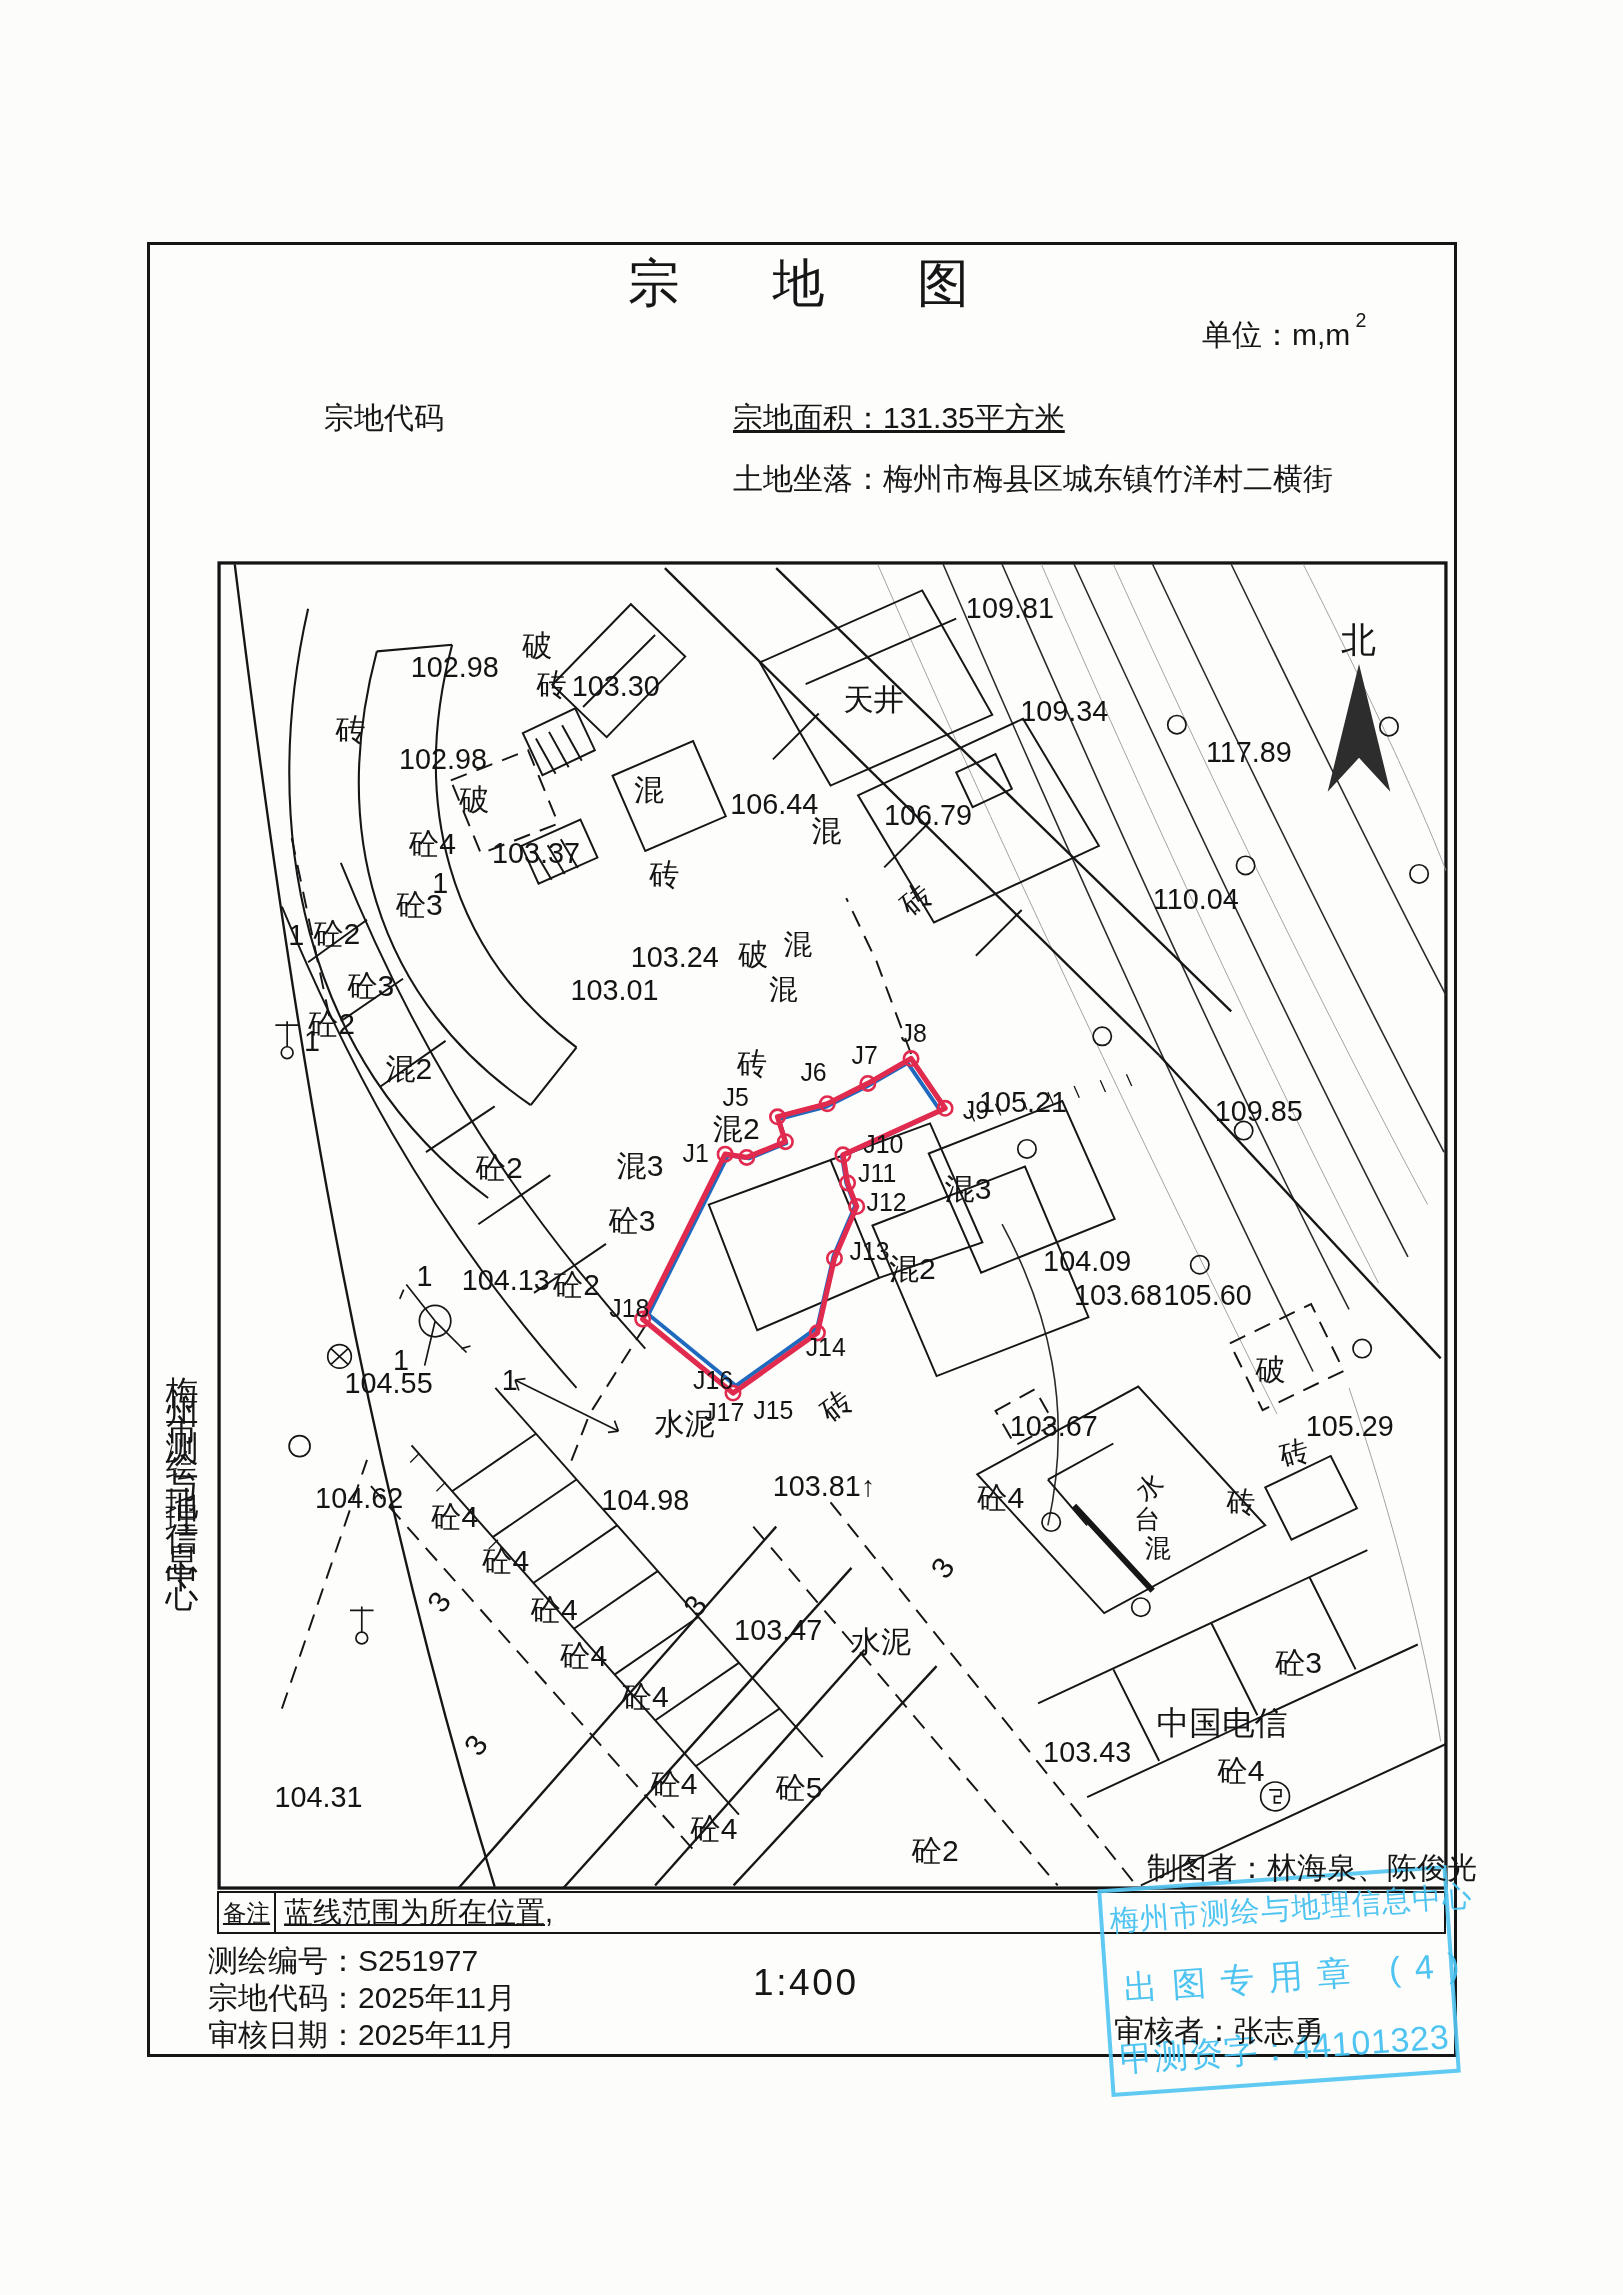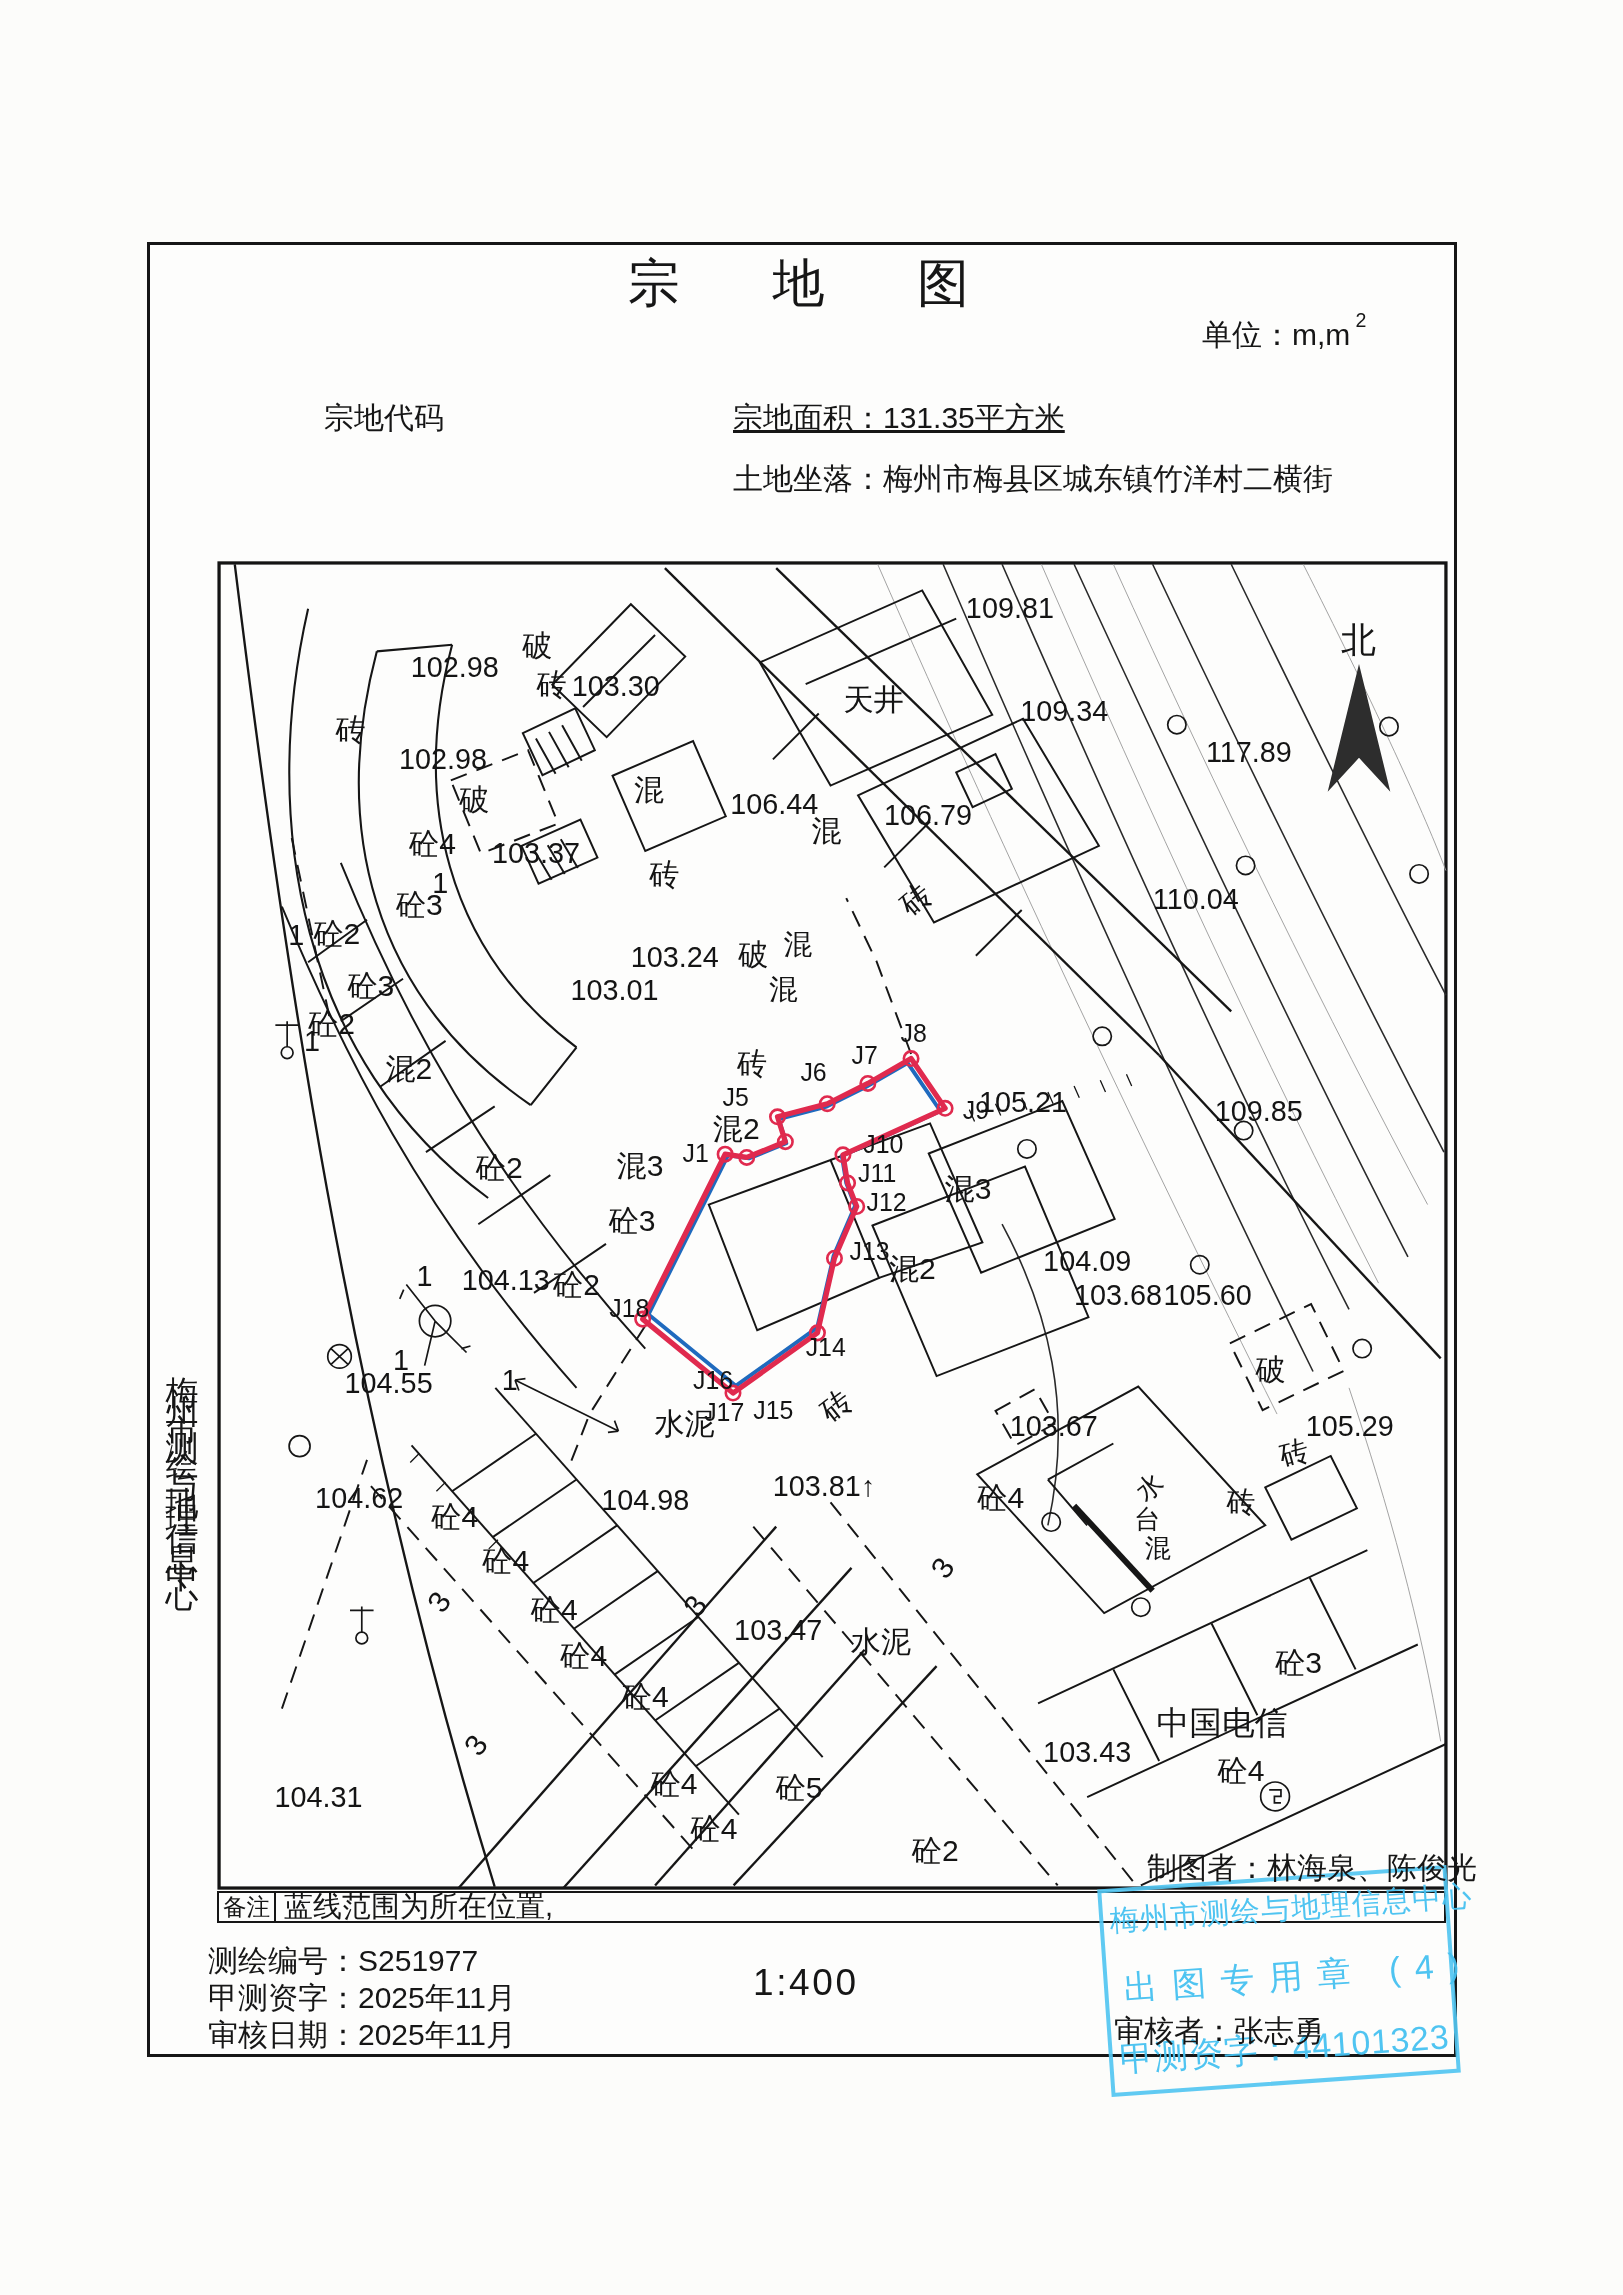--- a/index.html
+++ b/index.html
@@ -23,22 +23,22 @@
   .unit sup{font-size:19.6px;vertical-align:18.3px;margin-left:5.2px;}
   .hdr{position:absolute;font-size:30px;white-space:nowrap;}
   .sidebar-org{
     position:absolute;left:159px;top:1350px;height:589px;
     writing-mode:vertical-lr;text-orientation:upright;
     font-size:33px;letter-spacing:18.3px;white-space:nowrap;
   }
   #map{position:absolute;left:217px;top:561px;}
   #map text{font-family:"Liberation Sans","DejaVu Sans",sans-serif;fill:#141414;}
   .notes-row{
-    position:absolute;left:217px;top:1891px;width:1229px;height:32px;
-    border:2.6px solid #161616;display:flex;align-items:stretch;background:#fdfdfc;box-sizing:border-box;
+    position:absolute;left:217px;top:1891px;width:1229px;height:43px;
+    border:2.6px solid #161616;display:flex;align-items:stretch;background:#fdfdfc;box-sizing:border-box;text-decoration:underline;
   }
   .notes-cell{
     width:55px;border-right:2.6px solid #161616;display:flex;align-items:center;justify-content:center;
     font-size:23.6px;
   }
   .notes-text{display:flex;align-items:center;padding-left:8px;font-size:29px;}
   .info{position:absolute;font-size:30px;white-space:nowrap;z-index:3;}
   .scale-text{position:absolute;left:753px;top:1962px;font-size:37px;letter-spacing:2.6px;z-index:1;}
   .stamp{
     position:absolute;left:1104px;top:1877px;width:350px;height:208px;
@@ -324,21 +324,21 @@
 <svg class="abs" style="left:1323px;top:660px;" width="72" height="137" viewBox="0 0 110 210">
   <polygon points="55,6 103,202 55,150 7,202" fill="#2d2d2d"></polygon>
 </svg>
 
 <div class="notes-row">
   <div class="notes-cell">备注</div>
   <div class="notes-text">蓝线范围为所在位置,</div>
 </div>
 
 <div class="info" style="left:208px;top:1941px;">测绘编号：S251977</div>
-<div class="info" style="left:208px;top:1978px;">甲测资字：2025年11月</div>
+<div class="info" style="left:208px;top:1978px;">宗地代码：2025年11月</div>
 <div class="info" style="left:208px;top:2015px;">审核日期：2025年11月</div>
 <div class="scale-text">1:400</div>
 <div class="info" style="left:1147px;top:1848px;">制图者：林海泉、陈俊光</div>
 <div class="info" style="left:1114px;top:1983px;margin-top:28px;">审核者：张志勇</div>
 
 <div class="stamp">
   <div class="s1">梅州市测绘与地理信息中心</div>
   <div class="s2">出图专用章 (4)</div>
   <div class="s3">甲测资字：44101323</div>
 </div>

